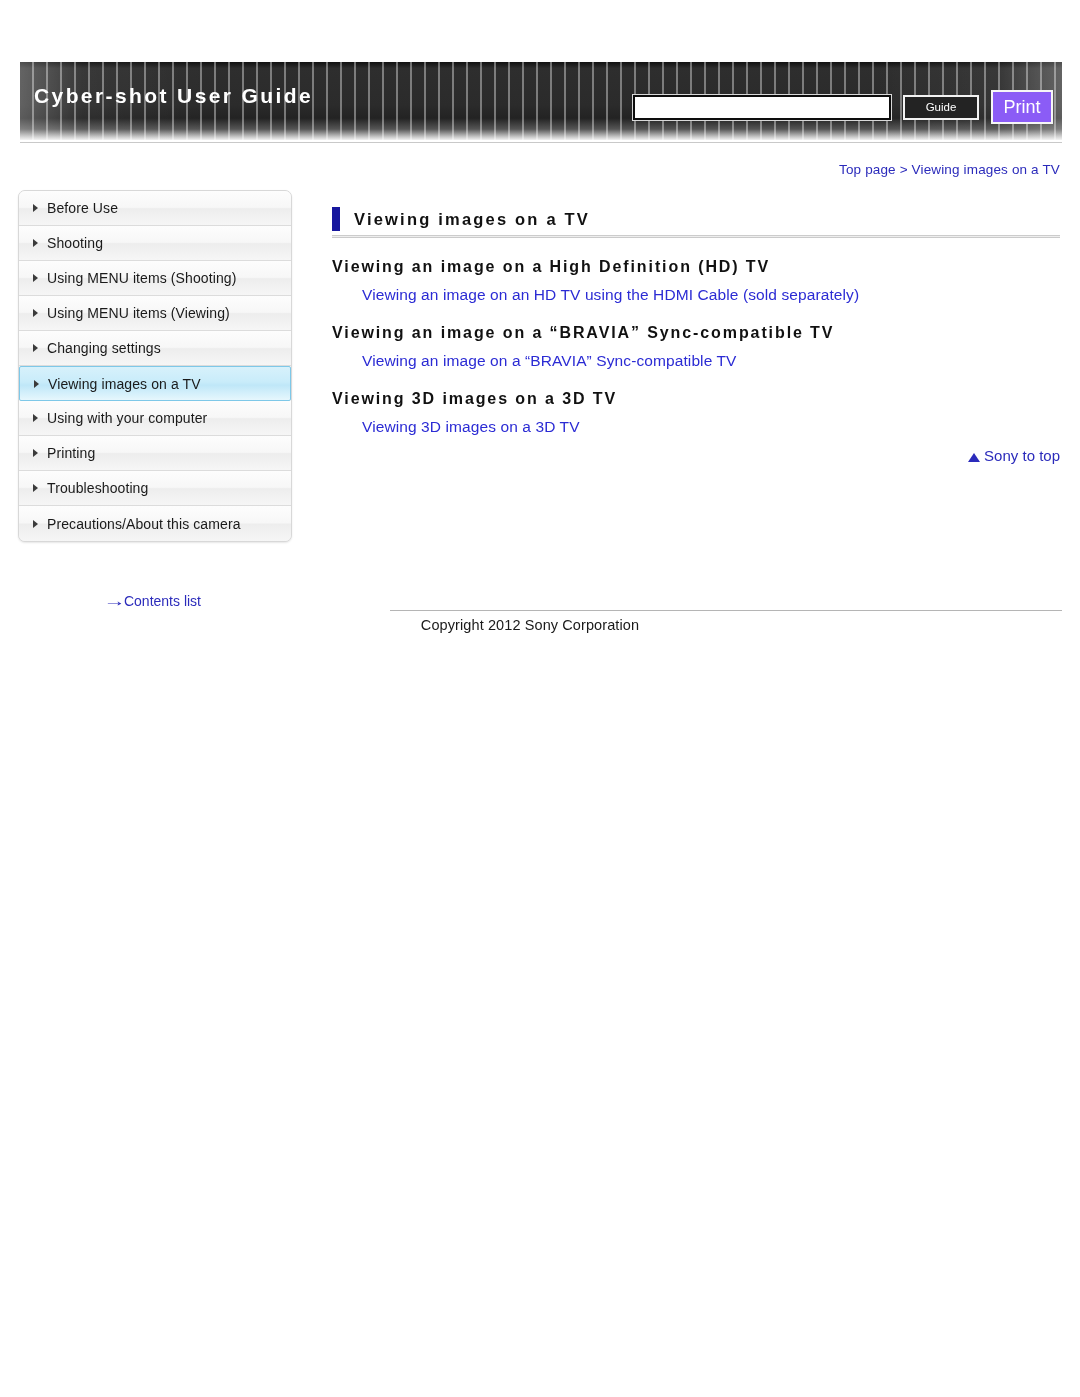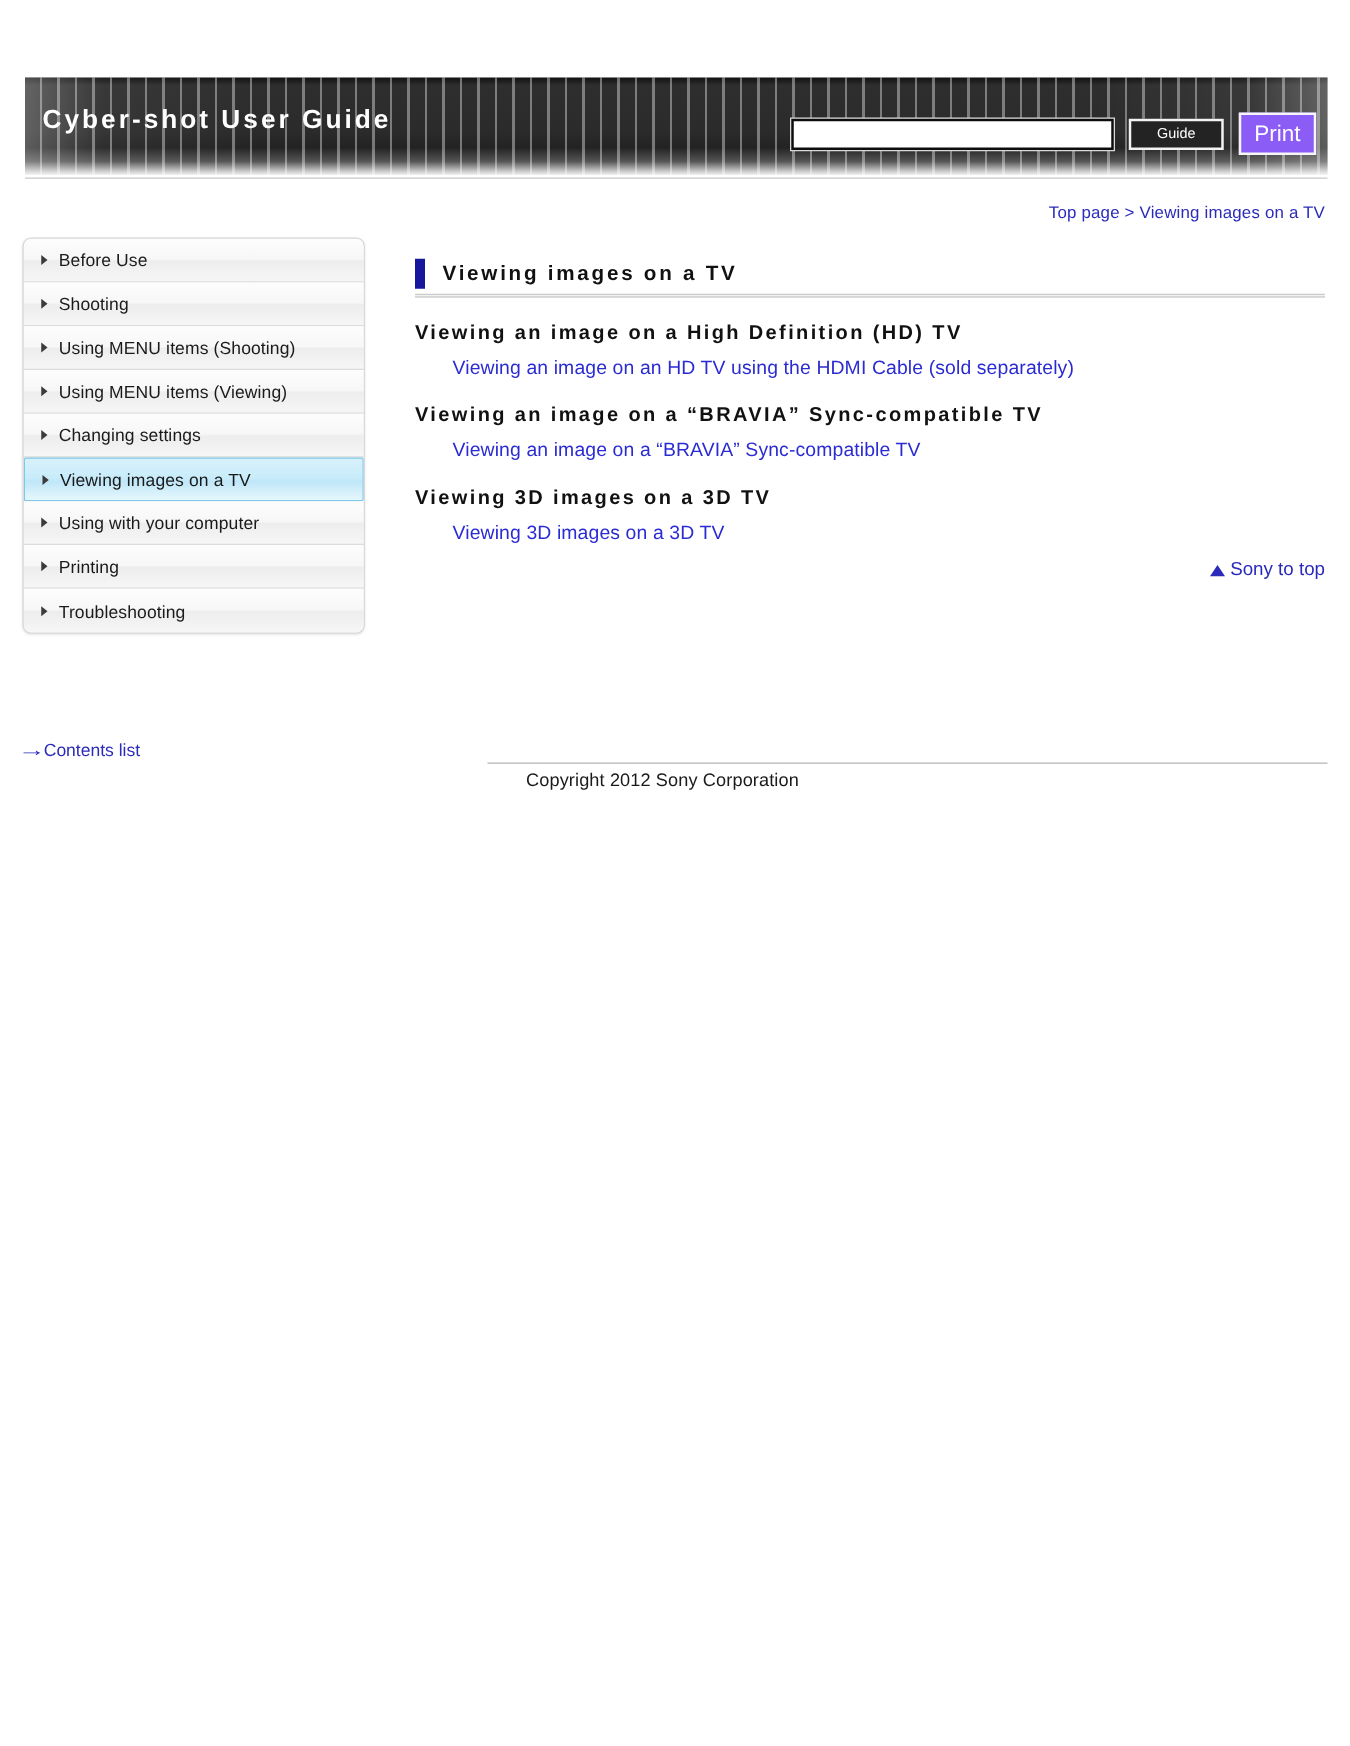--- a/index.html
+++ b/index.html
@@ -175,21 +175,21 @@
   .side-item.selected {
     background: linear-gradient(to bottom, #d7f1fb 0%, #c9ecfa 45%, #bfe7f8 55%, #e6f7fd 100%);
     border: 1px solid #7ec8e8;
     border-radius: 2px;
   }
   #contents-list-link {
     position: absolute;
     left: 18px;
     top: 592px;
     width: 272px;
-    text-align: left;
+    text-align: center;
     font-size: 14px;
     color: #2b2bbb;
     white-space: nowrap;
     cursor: pointer;
   }
   #contents-list-link .arrow {
     display: inline-block;
     font-size: 15px;
     margin-right: 2px;
     transform: scaleX(1.5);
@@ -331,20 +331,24 @@
     <span class="lbl">Using with your computer</span>
   </div>
   <div class="side-item">
     <span class="tri"></span>
     <span class="lbl">Printing</span>
   </div>
   <div class="side-item">
     <span class="tri"></span>
     <span class="lbl">Troubleshooting</span>
   </div>
+  <div class="side-item">
+    <span class="tri"></span>
+    <span class="lbl">Precautions/About this camera</span>
+  </div>
 </div>
 
 <div id="contents-list-link">
   <span class="arrow">→</span><span>Contents list</span>
 </div>
 
 <div id="main">
   <div id="page-title-row">
     <span id="title-bar-marker"></span>
     <span id="page-title">Viewing images on a TV</span>

